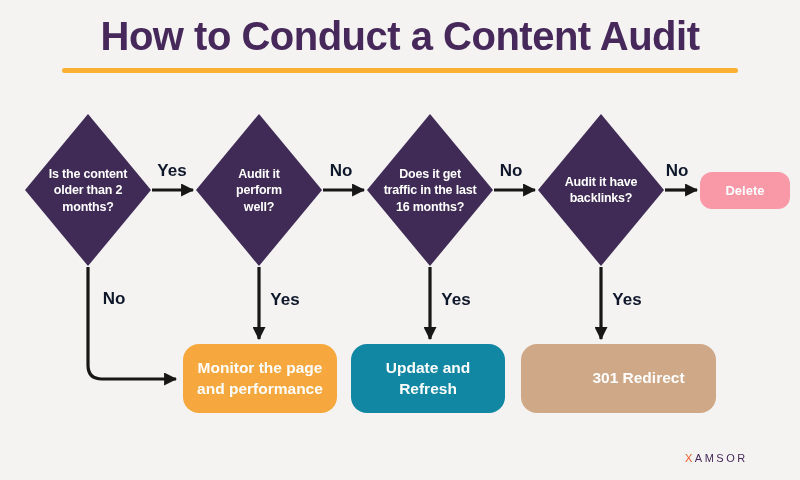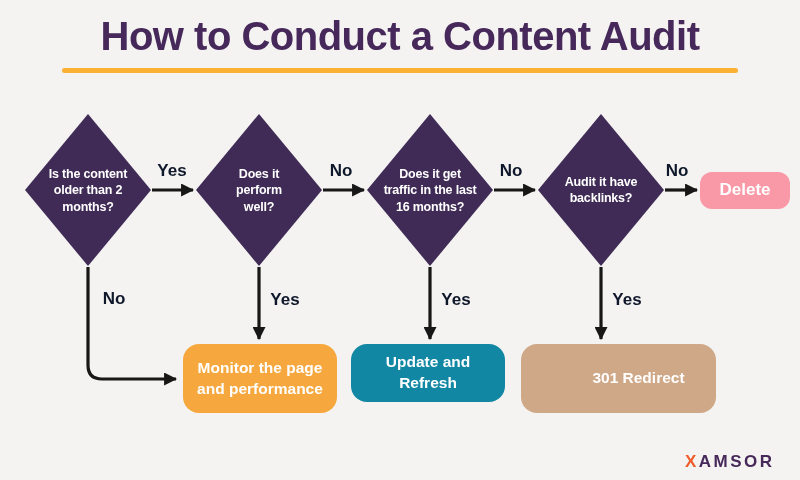--- a/index.html
+++ b/index.html
@@ -33,29 +33,29 @@
   .edge-label{
     transform:translate(-50%,-50%);
     color:#0f172a;font-weight:bold;font-size:17px;white-space:nowrap;
   }
   
   .outcome{
     display:flex;align-items:center;justify-content:center;
     color:#ffffff;font-weight:bold;text-align:center;white-space:pre-line;
     border-radius:16px;font-size:15.5px;line-height:1.35;
   }
-  .outcome.delete{left:700px;top:172px;width:90px;height:37px;border-radius:12px;font-size:17px;}
+  .outcome.delete{left:700px;top:172px;width:90px;height:37px;border-radius:12px;font-size:13px;}
   .outcome.monitor{left:183px;top:344px;width:154px;height:69px;}
-  .outcome.update{left:351px;top:344px;width:154px;height:58px;}
+  .outcome.update{left:351px;top:344px;width:154px;height:69px;}
   .outcome.redirect{left:521px;top:344px;width:155px;height:69px;}
   
   svg.flow{left:0;top:0;pointer-events:none;}
   
   .logo{
-    left:685px;top:452px;font-size:17px;font-weight:bold;letter-spacing:2.5px;
+    left:685px;top:452px;font-size:11px;font-weight:normal;letter-spacing:2.5px;
     white-space:nowrap;
   }
   .logo .x{color:#f15a29;}
   .logo .rest{color:#46295a;}
 </style>
 </head>
 <body>
 
 <div class="abs title">How to Conduct a Content Audit</div>
 <div class="abs underline"></div>
@@ -79,21 +79,21 @@
 </svg>
 
 <div class="abs diamond" style="left: 25px; top: 114px; background-color: rgb(63, 43, 85);"></div>
 <div class="abs diamond" style="left: 196px; top: 114px; background-color: rgb(63, 43, 85);"></div>
 <div class="abs diamond" style="left: 367px; top: 114px; background-color: rgb(63, 43, 85);"></div>
 <div class="abs diamond" style="left: 538px; top: 114px; background-color: rgb(63, 43, 85);"></div>
 
 <div class="abs diamond-label" style="left:88px;top:190px">Is the content
 older than 2
 months?</div>
-<div class="abs diamond-label" style="left:259px;top:190px">Does it
+<div class="abs diamond-label" style="left:259px;top:190px">Audit it
 perform
 well?</div>
 <div class="abs diamond-label" style="left:430px;top:190px">Does it get
 traffic in the last
 16 months?</div>
 <div class="abs diamond-label" style="left:601px;top:190px">Audit it have
 backlinks?</div>
 
 <div class="abs edge-label" style="left:172px;top:171px">Yes</div>
 <div class="abs edge-label" style="left:341px;top:171px">No</div>

